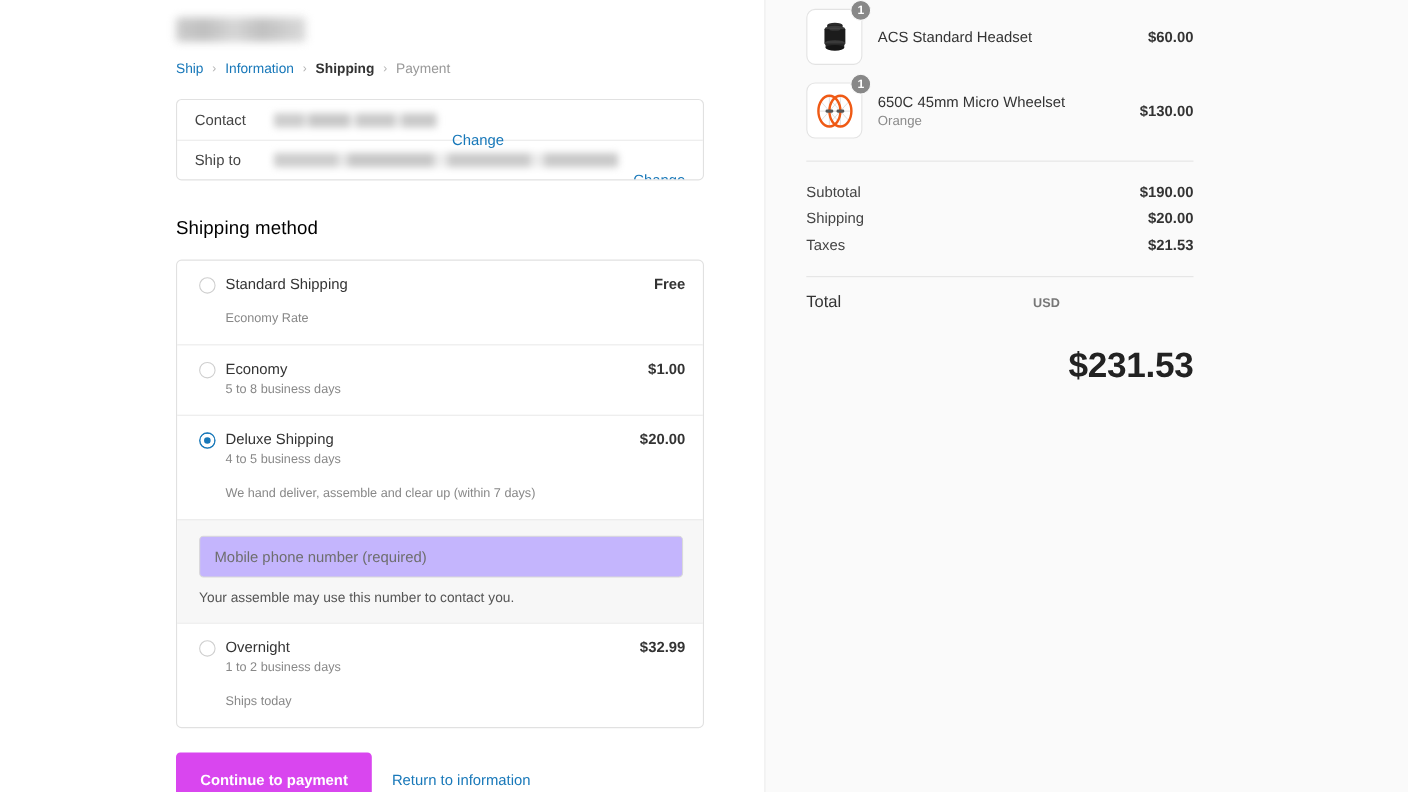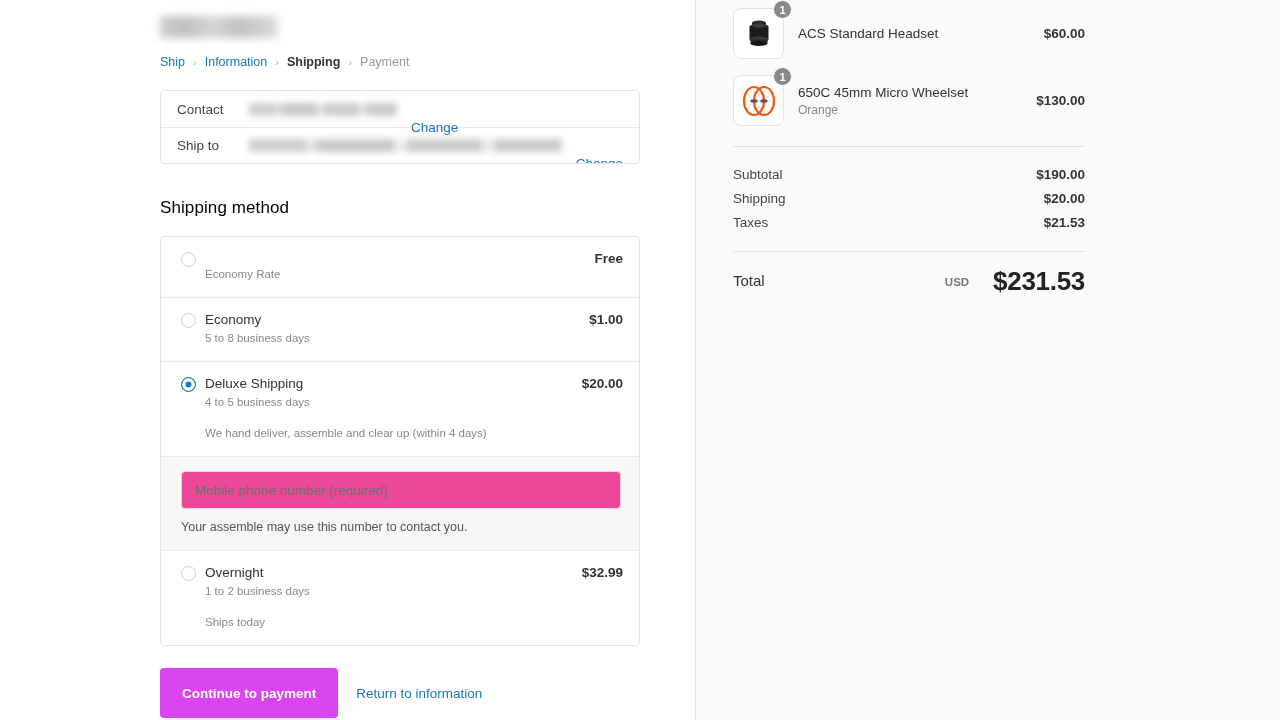--- a/index.html
+++ b/index.html
@@ -104,21 +104,21 @@
   .opt-price { font-size: 13.5px; color: #333333; font-weight: 700; flex: none; margin-left: 12px; margin-top: 0px; }
 
   .phone-block {
     background: #f7f7f7;
     border-top: 1px solid #eaeaea;
     padding: 14px 18px 16px 20px;
   }
   .phone-input {
     width: 100%; height: 38px;
     border: 1px solid #d9d9d9; border-radius: 4px;
-    background: #ec4899;
+    background: #c4b5fd;
     font-size: 13.5px; color: #333333;
     padding: 0 13px;
     font-family: "Liberation Sans", sans-serif;
     outline: none;
   }
   .phone-input::placeholder { color: #6e6e6e; }
   .phone-help { font-size: 12.5px; color: #555555; margin-top: 11px; }
 
   .actions { margin-top: 22px; display: flex; align-items: center; }
   .btn-primary {
@@ -169,23 +169,23 @@
   .tot-row {
     display: flex; align-items: center; justify-content: space-between;
     font-size: 13.5px; line-height: 24px; color: #444444;
   }
   .tot-row .val { color: #333333; font-weight: 700; }
   .tot-divider { height: 1px; background: #e4e4e4; margin: 16px 0 14px 0; }
   .grand {
     display: flex; align-items: baseline; justify-content: space-between;
   }
   .grand-label { font-size: 15px; color: #333333; }
-  .grand-right { display: flex; align-items: center; gap: 24px; }
+  .grand-right { display: flex; align-items: flex-start; gap: 8px; }
   .grand-cur { font-size: 11.5px; color: #777777; font-weight: 700; }
-  .grand-val { font-size: 26px; color: #222222; font-weight: 700; letter-spacing: -.3px; }
+  .grand-val { font-size: 32px; color: #222222; font-weight: 700; letter-spacing: -.3px; margin-top: 44px; }
 </style>
 </head>
 <body>
 
 <div class="page">
 
   <div class="main-col">
     <div class="main-inner">
 
       <div class="store-title"></div>
@@ -213,40 +213,41 @@
         </div>
       </div>
 
       <h2 class="section-heading">Shipping method</h2>
 
       <div class="ship-box">
 
         <div class="ship-opt">
           <span class="radio"></span>
           <div class="opt-body">
+            <div class="opt-title">Standard Shipping</div>
             <div class="opt-note">Economy Rate</div>
           </div>
           <div class="opt-price">Free</div>
         </div>
 
         <div class="ship-opt">
           <span class="radio"></span>
           <div class="opt-body">
             <div class="opt-title">Economy</div>
             <div class="opt-sub">5 to 8 business days</div>
           </div>
           <div class="opt-price">$1.00</div>
         </div>
 
         <div class="ship-opt">
           <span class="radio checked"></span>
           <div class="opt-body">
             <div class="opt-title">Deluxe Shipping</div>
             <div class="opt-sub">4 to 5 business days</div>
-            <div class="opt-note">We hand deliver, assemble and clear up (within 4 days)</div>
+            <div class="opt-note">We hand deliver, assemble and clear up (within 7 days)</div>
           </div>
           <div class="opt-price">$20.00</div>
         </div>
 
         <div class="phone-block">
           <input class="phone-input" type="text" placeholder="Mobile phone number (required)" style="">
           <div class="phone-help">Your assemble may use this number to contact you.</div>
         </div>
 
         <div class="ship-opt">

